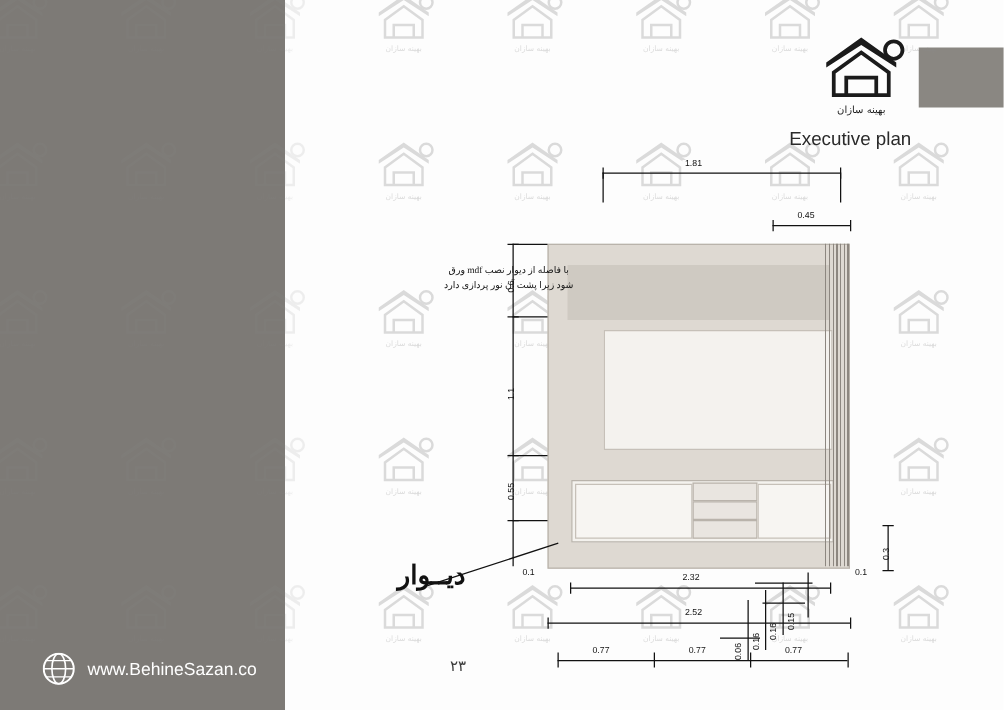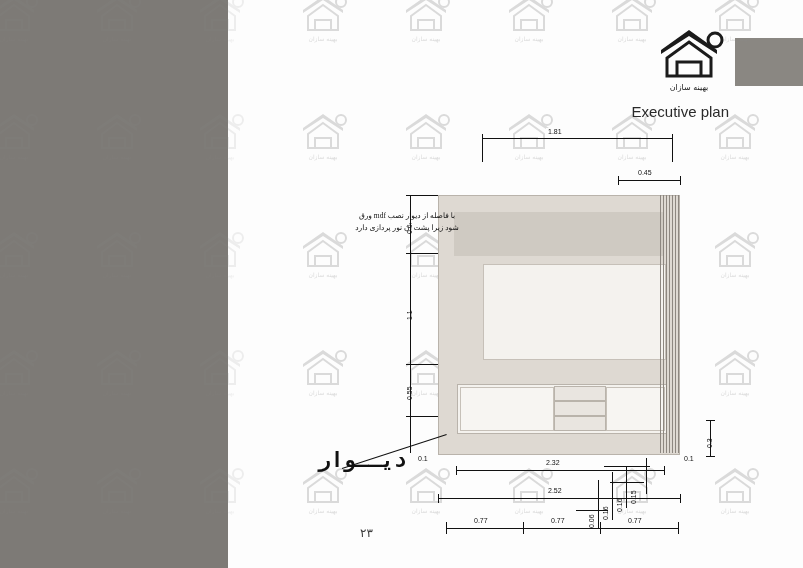--- a/index.html
+++ b/index.html
@@ -115,21 +115,21 @@
   .dim.boxed{
     background:#fdfdfd;padding:0 2px;
   }
   .dim.vert{
     transform:rotate(-90deg);transform-origin:left top;
   }
 
   
   .wall-label{
     position:absolute;left:318px;top:448px;
-    font-family:Liberation Mono, monospace;
+    font-family:Liberation Sans, sans-serif;
     font-size:21px;font-weight:bold;color:#111;direction:rtl;
     letter-spacing:2px;
   }
   .leader{position:absolute;background:#111;height:1px;transform-origin:left center;}
 
   
   .detail{position:absolute;left:298px;top:348px;width:120px;height:120px;}
 
   
   .footer-url{
@@ -614,15 +614,27 @@
       <div class="dim vert" style="left:48px;top:54px;">0.16</div>
       <div class="dim vert" style="left:34px;top:62px;">0.16</div>
       <div class="dim vert" style="left:20px;top:70px;">0.06</div>
     </div>
 
     <div class="leader" style="left:72px;top:358px;width:110px;transform:rotate(-18deg);"></div>
   </div>
 
   <div class="wall-label">دیــوار</div>
 
+  <div class="footer-url">
+    <span class="globe">
+      <svg viewBox="0 0 26 26">
+        <circle cx="13" cy="13" r="12" fill="none" stroke="#ffffff" stroke-width="1.6"></circle>
+        <ellipse cx="13" cy="13" rx="5.5" ry="12" fill="none" stroke="#ffffff" stroke-width="1.3"></ellipse>
+        <line x1="1" y1="13" x2="25" y2="13" stroke="#ffffff" stroke-width="1.3"></line>
+        <line x1="3" y1="6.5" x2="23" y2="6.5" stroke="#ffffff" stroke-width="1.1"></line>
+        <line x1="3" y1="19.5" x2="23" y2="19.5" stroke="#ffffff" stroke-width="1.1"></line>
+      </svg>
+    </span>
+    <span class="txt">www.BehineSazan.co</span>
+  </div>
 
   <div class="page-num">۲۳</div>
 </div>
 
 </body></html>

